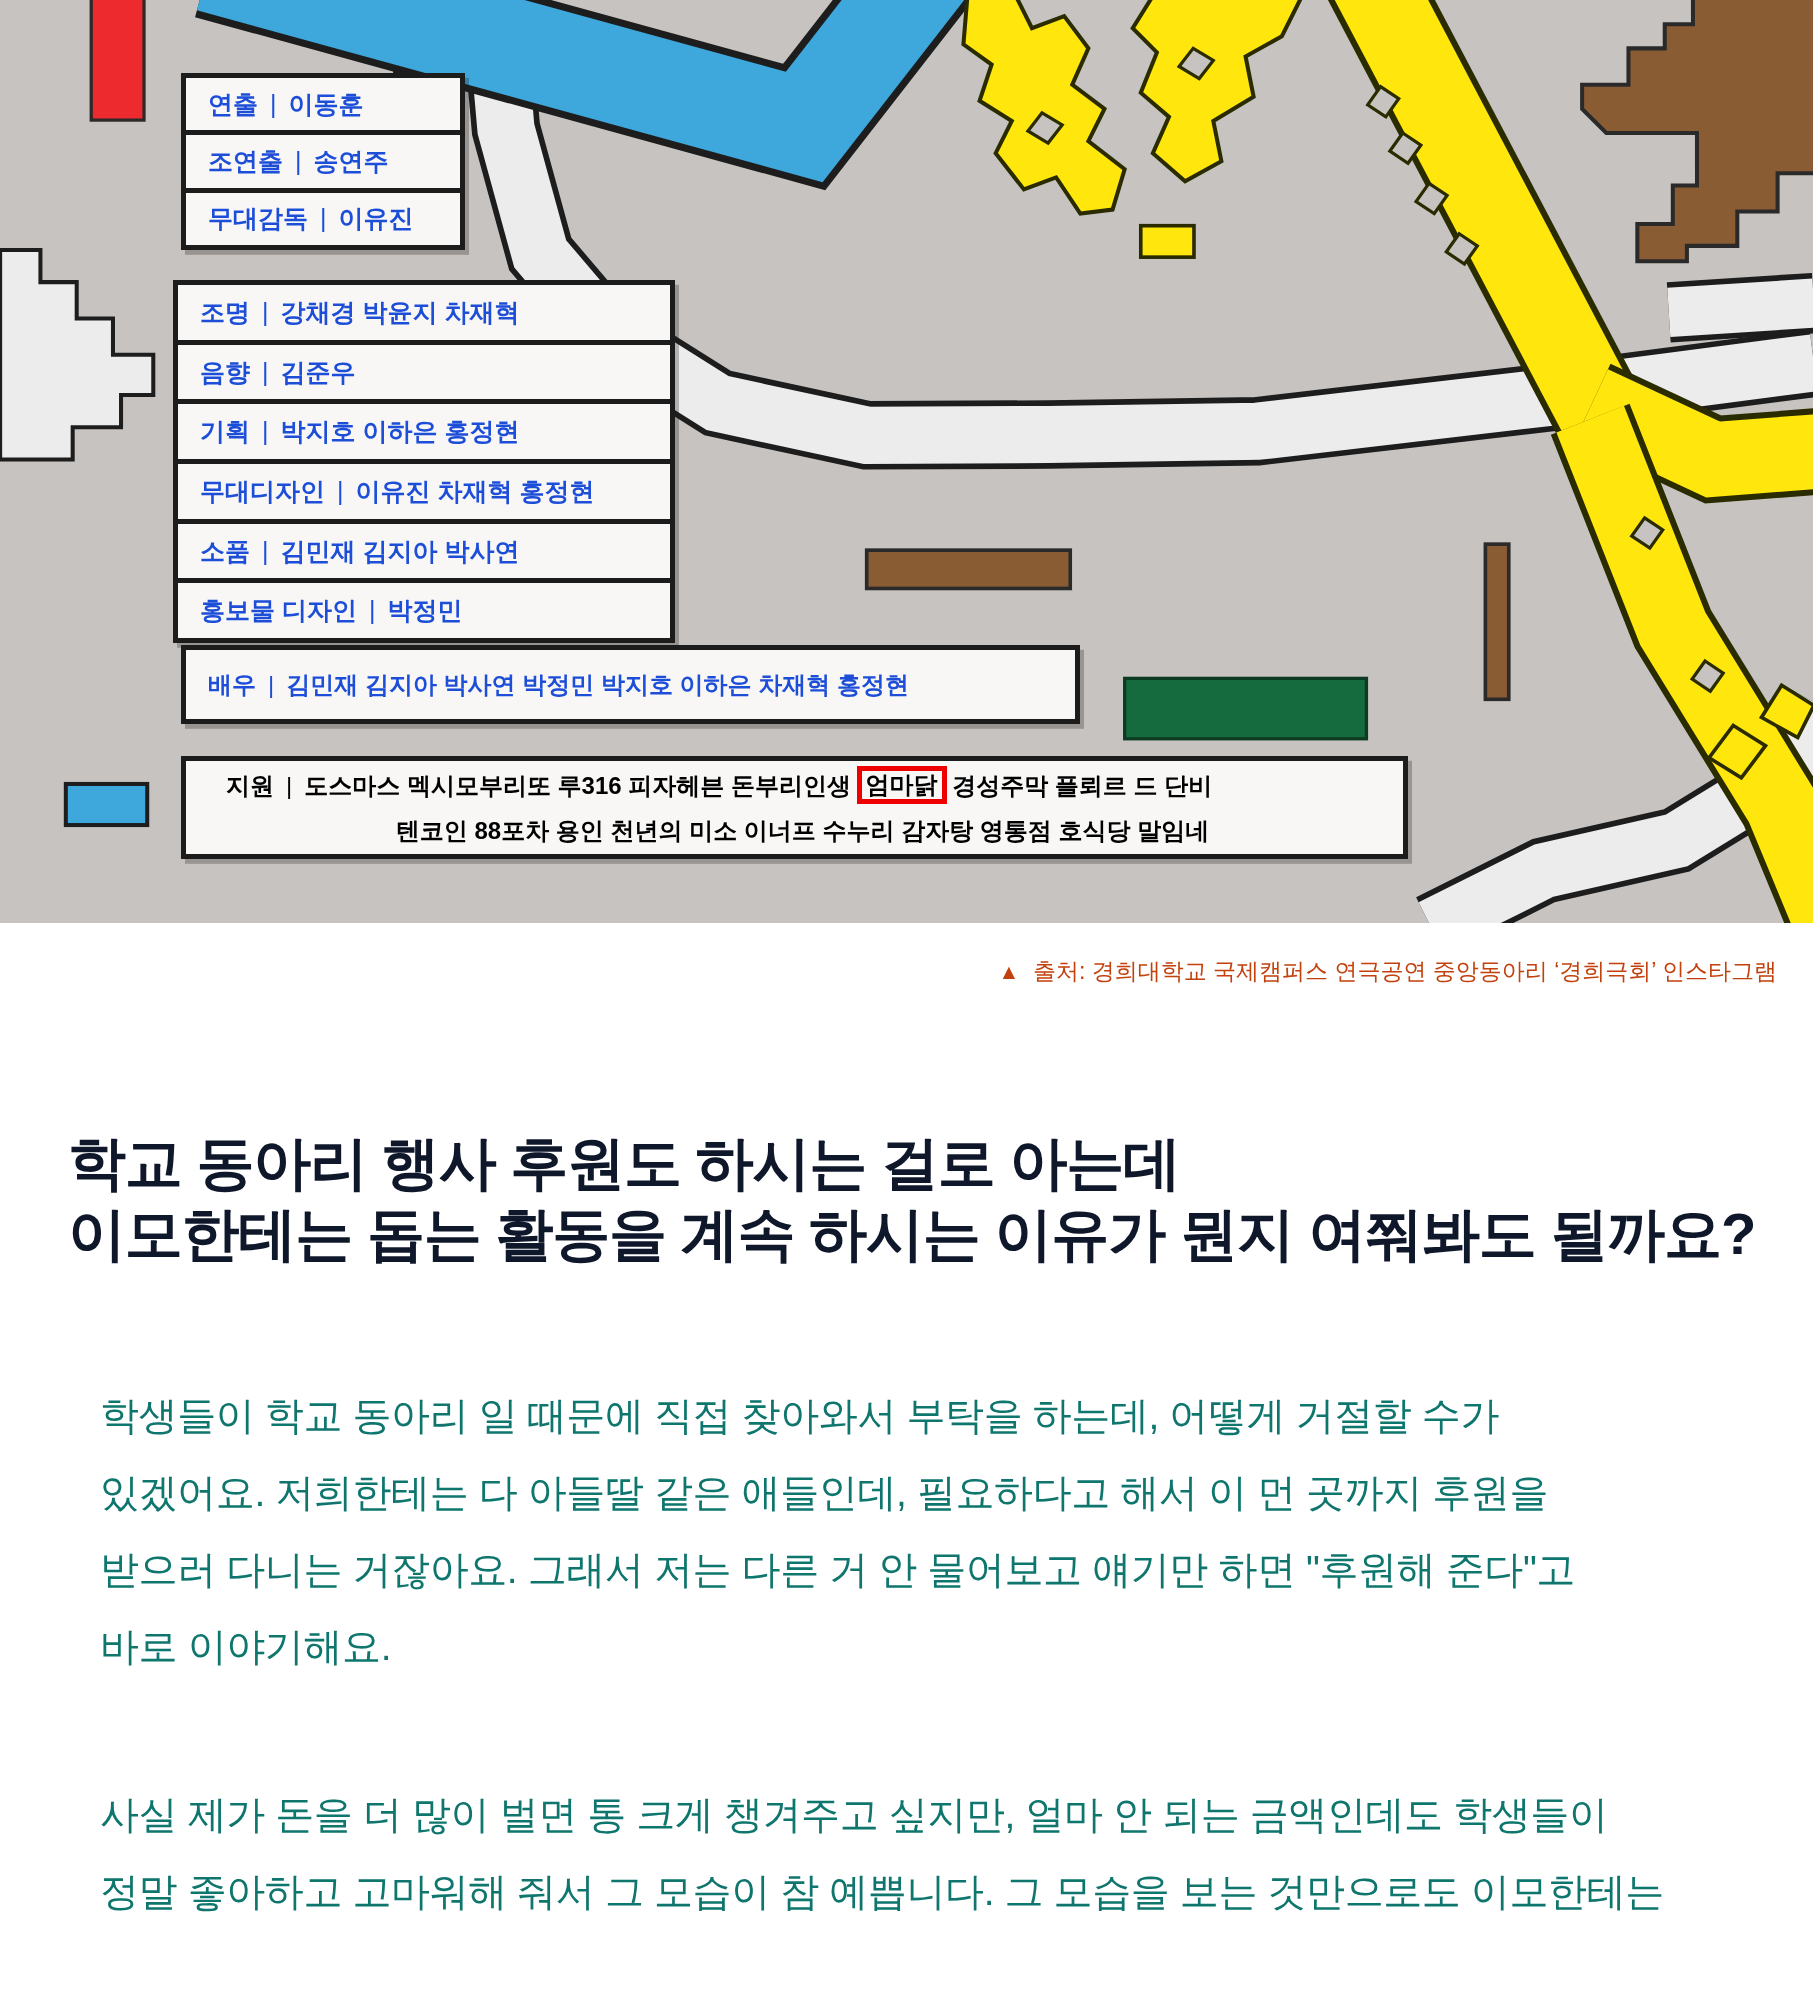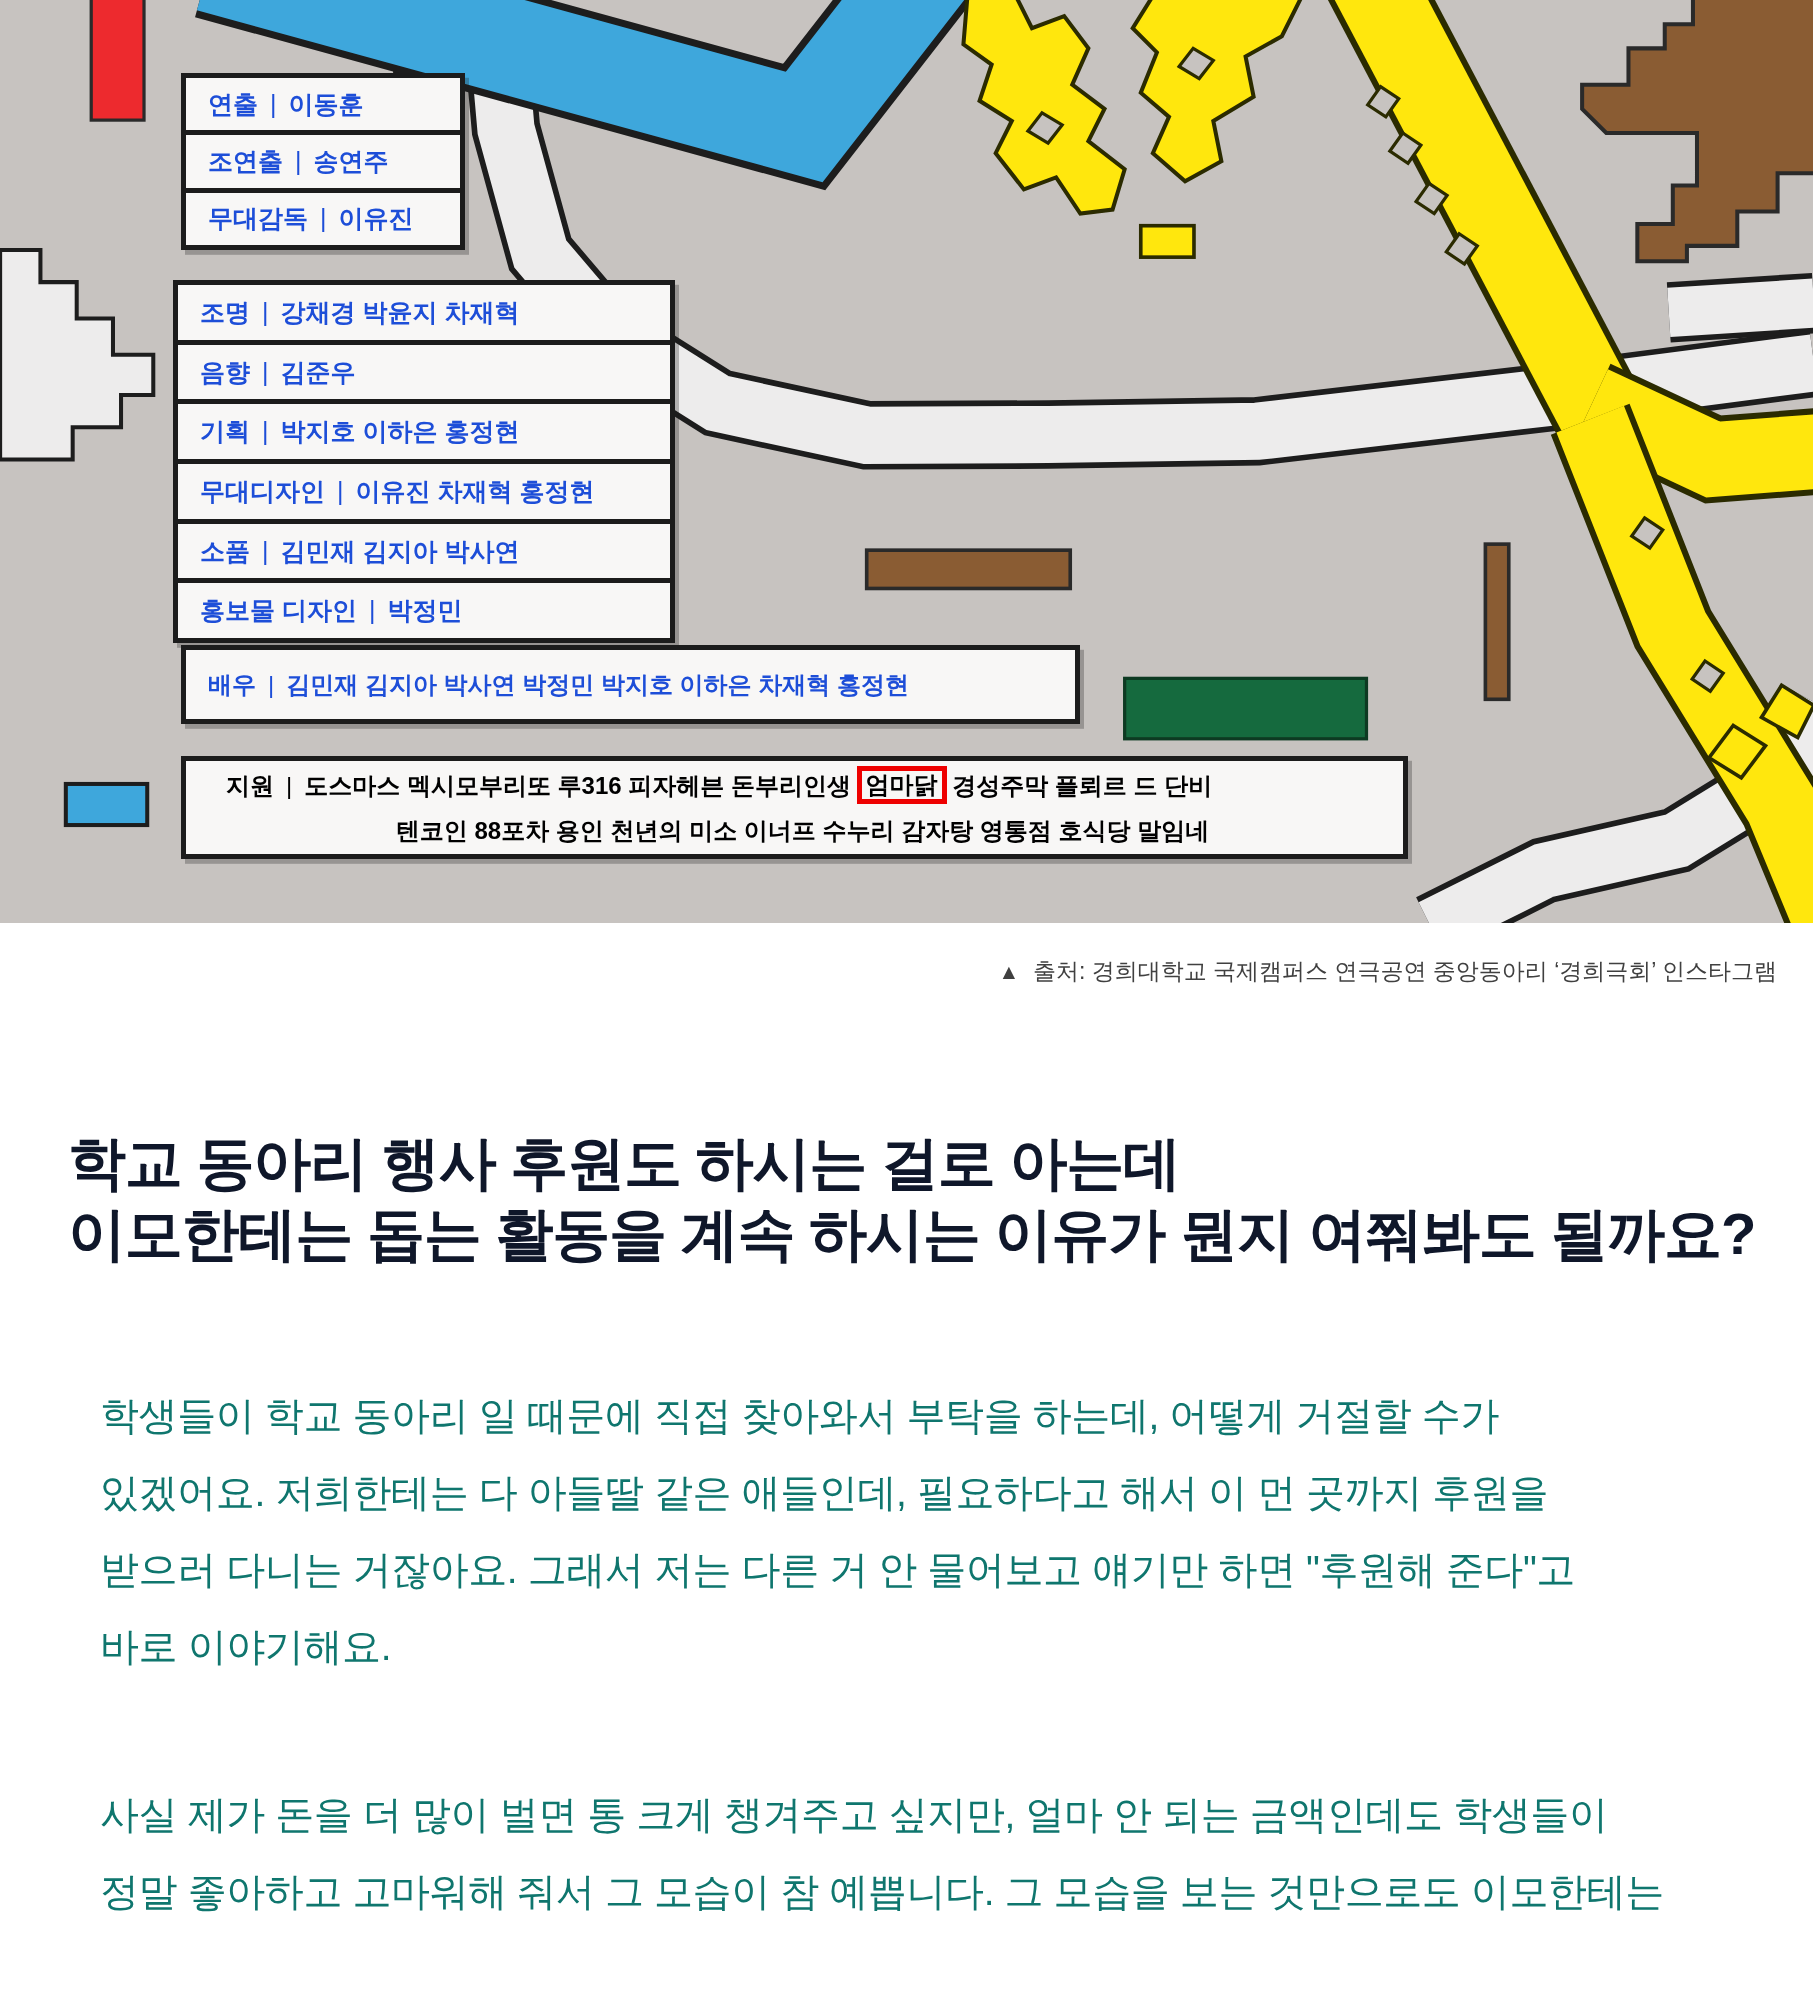--- a/index.html
+++ b/index.html
@@ -19,21 +19,21 @@
   .cast-box{align-items:stretch;}
   .cast-box .credit-row{font-size:24px;}
 
   .support-box{justify-content:center;padding:8px 24px;}
   .support-line1{display:flex;align-items:center;font-size:24px;font-weight:700;white-space:nowrap;line-height:45px;}
   .support-line2{text-align:center;font-size:24px;font-weight:700;white-space:nowrap;line-height:45px;}
   .hl-red{display:inline-block;border:5.2px solid #ee0000;padding:0 4px;margin:0 5.6px;line-height:1.15;}
 
   
   .caption{position:absolute;left:0;top:956px;width:1814px;box-sizing:border-box;padding-right:37px;
-           text-align:right;font-size:23px;font-weight:500;color:#404040;}
+           text-align:right;font-size:23px;font-weight:500;color:#c2410c;}
   .caption .tri{font-size:21px;margin-right:7.3px;}
 
   
   .question{position:absolute;left:68px;top:1127px;font-size:58px;font-weight:800;
             line-height:71px;letter-spacing:-1.2px;color:#0f172a;}
   .para{position:absolute;left:60px;font-size:39px;font-weight:400;line-height:77px;
         letter-spacing:-0.4px;color:#0f766e;margin-left:40px;}
   .para-1{top:1377px;}
   .para-2{top:1776px;}
 </style>

